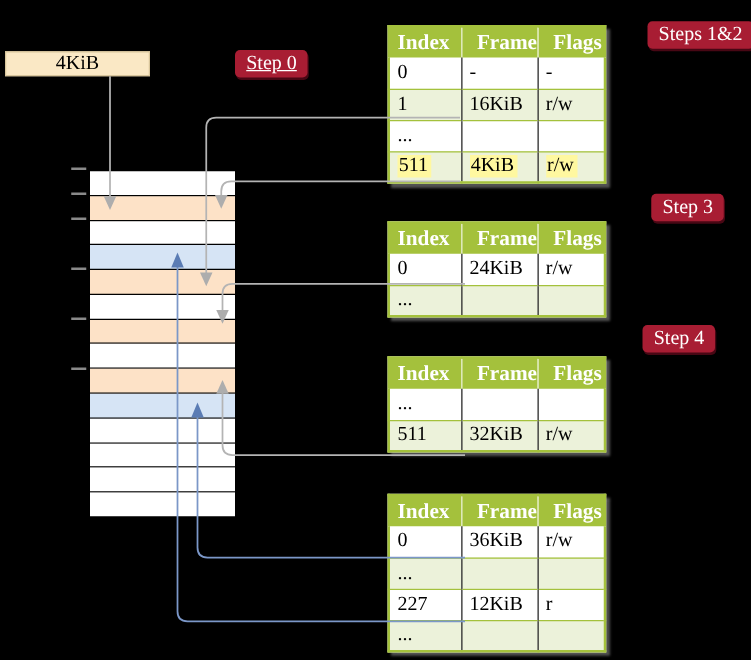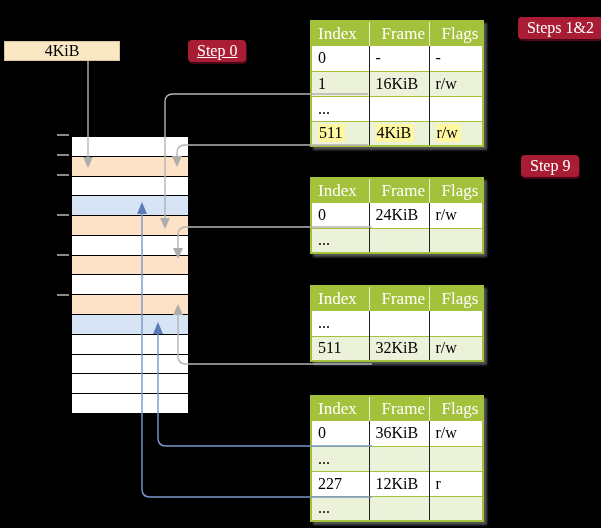--- a/index.html
+++ b/index.html
@@ -10,21 +10,21 @@
   }
   .stage{position:absolute;left:0;top:0;width:601px;height:528px;}
 
   
   table.ptable{
     position:absolute;border-collapse:collapse;table-layout:fixed;
     background:#fff;border:2px solid #a4c13c;
     box-shadow:3px 3px 2px rgba(150,150,150,.55);
   }
   table.ptable th{
-    background:#a4c13c;color:#fff;font-weight:normal;font-size:17px;
+    background:#a4c13c;color:#fff;font-weight:bold;font-size:17px;
     text-align:left;padding:0 0 1px 6px;height:25px;box-sizing:border-box;
     font-family:"Liberation Serif", serif;
   }
   table.ptable th + th{border-left:1px solid rgba(255,255,255,.75);padding-left:12px;}
   table.ptable td{
     font-size:16px;color:#000;padding:0 0 0 6px;height:25px;
     box-sizing:border-box;white-space:nowrap;
   }
   table.ptable td + td{border-left:1px solid #222;}
   table.ptable tbody tr + tr td{border-top:1px solid #a4c13c;}
@@ -77,21 +77,22 @@
 </style>
 </head>
 <body>
 
 <div class="stage">
 
   <div class="frame-box"><span>4KiB</span></div>
 
   <div class="step-label" id="label-step0">Step 0</div>
   <div class="step-label" id="label-steps12">Steps 1&amp;2</div>
-  <div class="step-label" id="label-step3">Step 9</div>
+  <div class="step-label" id="label-step3">Step 3</div>
+  <div class="step-label" id="label-step4">Step 4</div>
 
   <div class="memcol">
       <div class="memrow white"></div>
       <div class="memrow peach"></div>
       <div class="memrow white"></div>
       <div class="memrow blue"></div>
       <div class="memrow peach"></div>
       <div class="memrow white"></div>
       <div class="memrow peach"></div>
       <div class="memrow white"></div>

